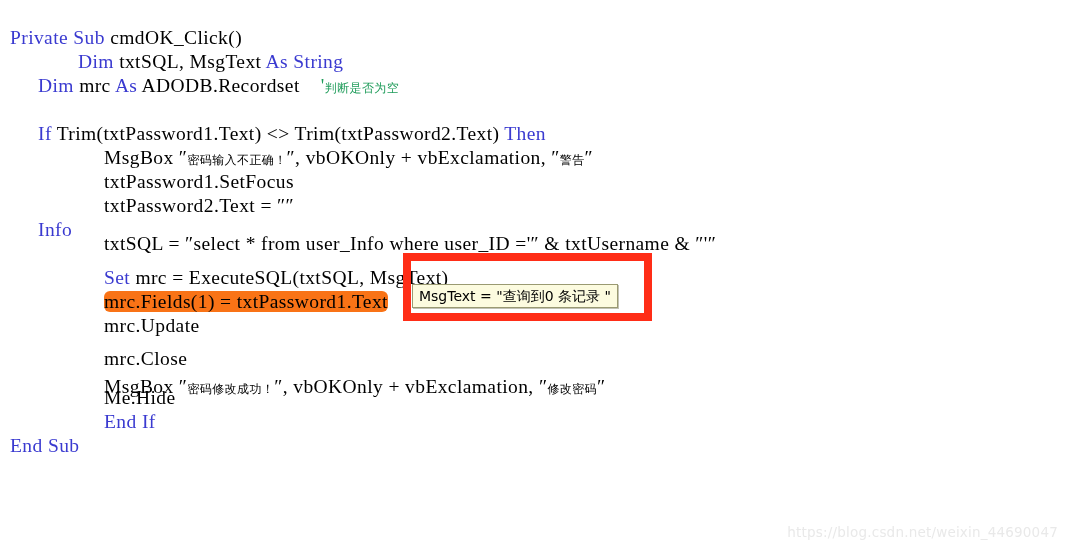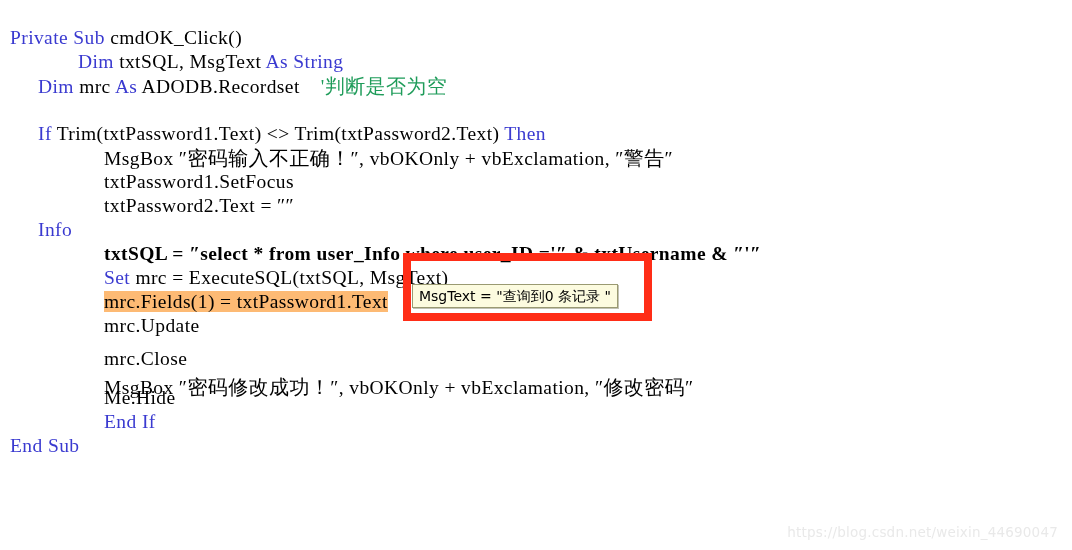--- a/index.html
+++ b/index.html
@@ -29,25 +29,25 @@
     font-family: "Liberation Serif", "DejaVu Serif", serif;
     font-size: 19.5px;
     line-height: 24px;
     letter-spacing: 0.4px;
     color: #000000;
   }
 
   .kw      { color: #3a3ad0; }
   .plain   { color: #000000; }
   .comment { color: #1f9c5a; }
-  .hl      { background: #fdba74; }
+  .hl      { background: #f97316; border-radius: 6px; }
 
   .cjk {
     font-family: "DejaVu Sans", "Liberation Sans", sans-serif;
-    font-size: 20px;
+    font-size: 12px;
     text-align: right;
   }
 
   
   #red-box {
     position: absolute;
     left: 403px;
     top: 253px;
     width: 249px;
     height: 68px;
@@ -97,21 +97,21 @@
 <div id="code-area">
     <div class="code-line" style="top: 26px; left: 10px;"><span class="kw">Private Sub </span><span class="plain">cmdOK_Click()</span></div>
     <div class="code-line" style="top: 50px; left: 38px; margin-left: 40px;"><span class="kw">Dim </span><span class="plain">txtSQL, MsgText </span><span class="kw">As String</span></div>
     <div class="code-line" style="top: 74px; left: 38px;"><span class="kw">Dim </span><span class="plain">mrc </span><span class="kw">As </span><span class="plain">ADODB.Recordset</span><span class="comment">    '</span><span class="comment cjk">判断是否为空</span></div>
     <div class="code-line" style="top: 98px; left: 38px;"></div>
     <div class="code-line" style="top: 122px; left: 38px;"><span class="kw">If </span><span class="plain">Trim(txtPassword1.Text) &lt;&gt; Trim(txtPassword2.Text) </span><span class="kw">Then</span></div>
     <div class="code-line" style="top: 146px; left: 104px;"><span class="plain">MsgBox ″</span><span class="plain cjk">密码输入不正确！</span><span class="plain">″, vbOKOnly + vbExclamation, ″</span><span class="plain cjk">警告</span><span class="plain">″</span></div>
     <div class="code-line" style="top: 170px; left: 104px;"><span class="plain">txtPassword1.SetFocus</span></div>
     <div class="code-line" style="top: 194px; left: 104px;"><span class="plain">txtPassword2.Text = ″″</span></div>
     <div class="code-line" style="top: 218px; left: 38px;"><span class="kw">Info</span></div>
-    <div class="code-line" style="top: 242px; left: 104px; font-weight: bold;"><span class="plain">txtSQL = ″select * from user_Info where user_ID ='″ &amp; txtUsername &amp; ″'″</span></div>
+    <div class="code-line" style="top: 232px; left: 104px;"><span class="plain">txtSQL = ″select * from user_Info where user_ID ='″ &amp; txtUsername &amp; ″'″</span></div>
     <div class="code-line" style="top: 266px; left: 104px;"><span class="kw">Set </span><span class="plain">mrc = ExecuteSQL(txtSQL, MsgText)</span></div>
     <div class="code-line" style="top: 290px; left: 104px;"><span class="plain hl">mrc.Fields(1) = txtPassword1.Text</span></div>
     <div class="code-line" style="top: 314px; left: 104px;"><span class="plain">mrc.Update</span></div>
     <div class="code-line" style="top: 338px; left: 104px; margin-top: 9px;"><span class="plain">mrc.Close</span></div>
     <div class="code-line" style="top: 375px; left: 104px;"><span class="plain">MsgBox ″</span><span class="plain cjk">密码修改成功！</span><span class="plain">″, vbOKOnly + vbExclamation, ″</span><span class="plain cjk">修改密码</span><span class="plain">″</span></div>
     <div class="code-line" style="top: 386px; left: 104px;"><span class="plain">Me.Hide</span></div>
     <div class="code-line" style="top: 410px; left: 104px;"><span class="kw">End If</span></div>
     <div class="code-line" style="top: 434px; left: 10px;"><span class="kw">End Sub</span></div>
   </div>
 

